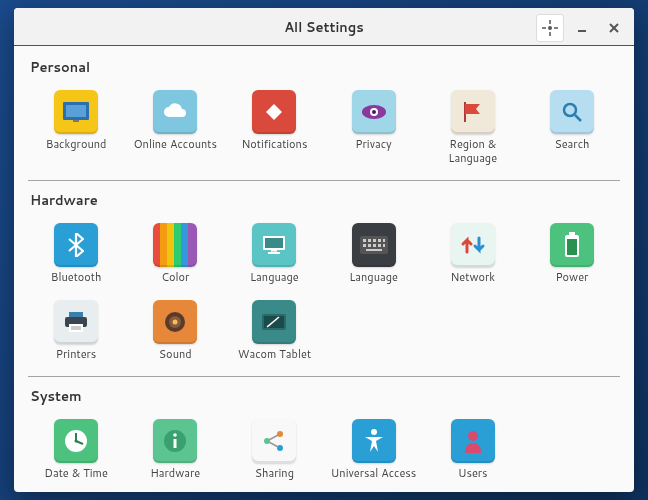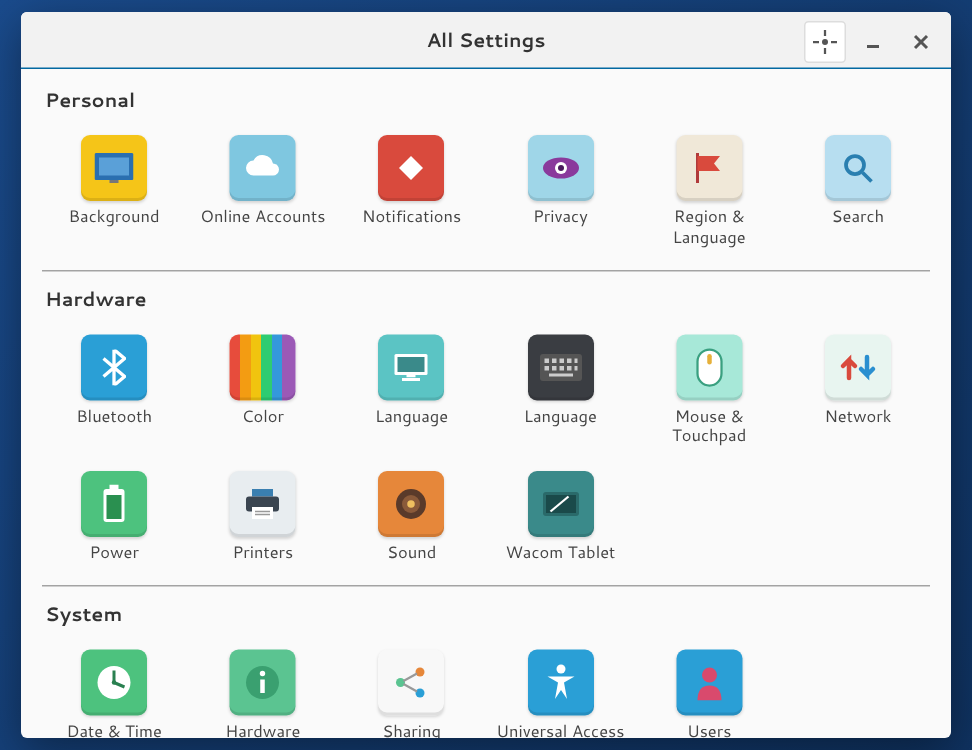--- a/index.html
+++ b/index.html
@@ -277,29 +277,20 @@
                   <rect x="13" y="8" width="3" height="3"></rect>
                   <rect x="18" y="8" width="3" height="3"></rect>
                   <rect x="23" y="8" width="2" height="3"></rect>
                   <rect x="6" y="13" width="16" height="2"></rect>
                 </g>
               </svg>
           </div>
           <div class="item-label">Language</div>
         </div>
 
-        <div class="item">
-          <div class="icon bg-mint">
-            <svg width="18" height="26" viewBox="0 0 18 26">
-                <rect x="1" y="1" width="16" height="24" rx="8" fill="#fff" stroke="#3aa080" stroke-width="1.5"></rect>
-                <rect x="7.5" y="4" width="3" height="7" rx="1.5" fill="#e6b03a"></rect>
-              </svg>
-          </div>
-          <div class="item-label">Mouse &amp; Touchpad</div>
-        </div>
 
         <div class="item">
           <div class="icon bg-pale">
             <svg width="26" height="22" viewBox="0 0 26 22">
                 <path d="M7 18 L7 6 L3 10 M7 6 L11 10" fill="none" stroke="#d94a3d" stroke-width="3" stroke-linecap="round"></path>
                 <path d="M19 4 L19 16 L15 12 M19 16 L23 12" fill="none" stroke="#2a8fd0" stroke-width="3" stroke-linecap="round"></path>
               </svg>
           </div>
           <div class="item-label">Network</div>
         </div>

